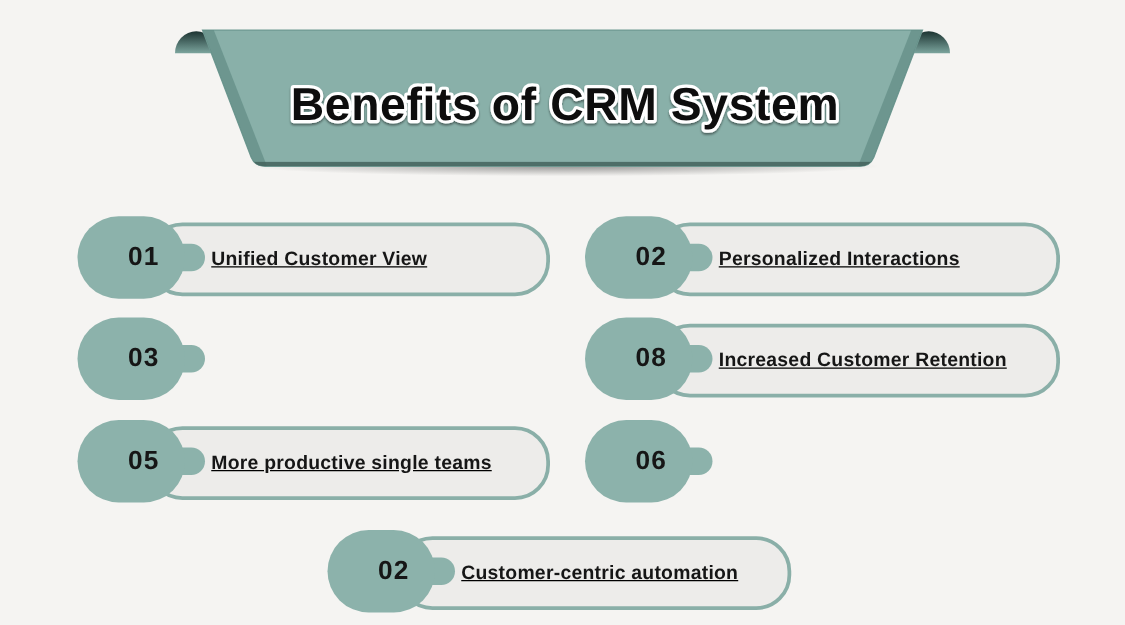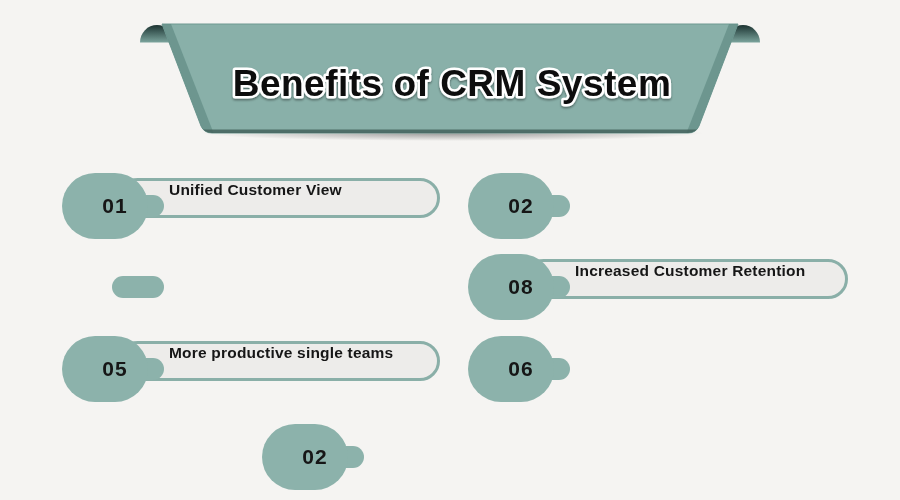--- a/index.html
+++ b/index.html
@@ -13,24 +13,24 @@
   .item{position:absolute;height:66px;}
   #item1{top:173px;left:62px;width:378px;}
   #item2{top:173px;left:468px;width:380px;}
   #item3{top:254px;left:62px;width:378px;}
   #item4{top:254px;left:468px;width:380px;}
   #item5{top:336px;left:62px;width:378px;}
   #item6{top:336px;left:468px;width:380px;}
   #item7{top:424px;left:262px;width:371px;}
 
   .pill{
-    position:absolute;left:56px;right:0;top:5px;height:40px;
+    position:absolute;left:56px;right:0;top:5px;height:59px;
     box-sizing:border-box;border:3.5px solid var(--pill-border,#8aafa8);
     border-radius:28px;background:var(--pill-fill,#edecea);
-    z-index:1;display:flex;align-items:flex-start;padding-left:48px;
+    z-index:1;display:flex;align-items:center;padding-left:48px;text-decoration:underline;
   }
   .label{
     font-size:15.5px;font-weight:bold;color:var(--ink,#161616);
     letter-spacing:.2px;white-space:nowrap;
   }
   .tongue{
     position:absolute;left:50px;top:22px;width:52px;height:22px;
     border-radius:11px;background:var(--green,#8cb2ab);z-index:2;
   }
   .badge{
@@ -86,28 +86,34 @@
     <div class="pill">
       <span class="label">Unified Customer View</span>
     </div>
     <div class="tongue"></div>
     <div class="badge">
       <span class="num">01</span>
     </div>
   </div>
 
   <div class="item" id="item2">
+    <div class="pill">
+      <span class="label">Personalized Interactions</span>
+    </div>
     <div class="tongue"></div>
     <div class="badge">
       <span class="num">02</span>
     </div>
   </div>
 
   <div class="item" id="item3">
     <div class="tongue"></div>
+    <div class="badge">
+      <span class="num">03</span>
+    </div>
   </div>
 
   <div class="item" id="item4">
     <div class="pill">
       <span class="label">Increased Customer Retention</span>
     </div>
     <div class="tongue"></div>
     <div class="badge">
       <span class="num">08</span>
     </div>
@@ -124,19 +130,22 @@
   </div>
 
   <div class="item" id="item6">
     <div class="tongue"></div>
     <div class="badge">
       <span class="num">06</span>
     </div>
   </div>
 
   <div class="item" id="item7">
+    <div class="pill">
+      <span class="label">Customer-centric automation</span>
+    </div>
     <div class="tongue"></div>
     <div class="badge">
       <span class="num">02</span>
     </div>
   </div>
 
 </div>
 
 </body></html>

